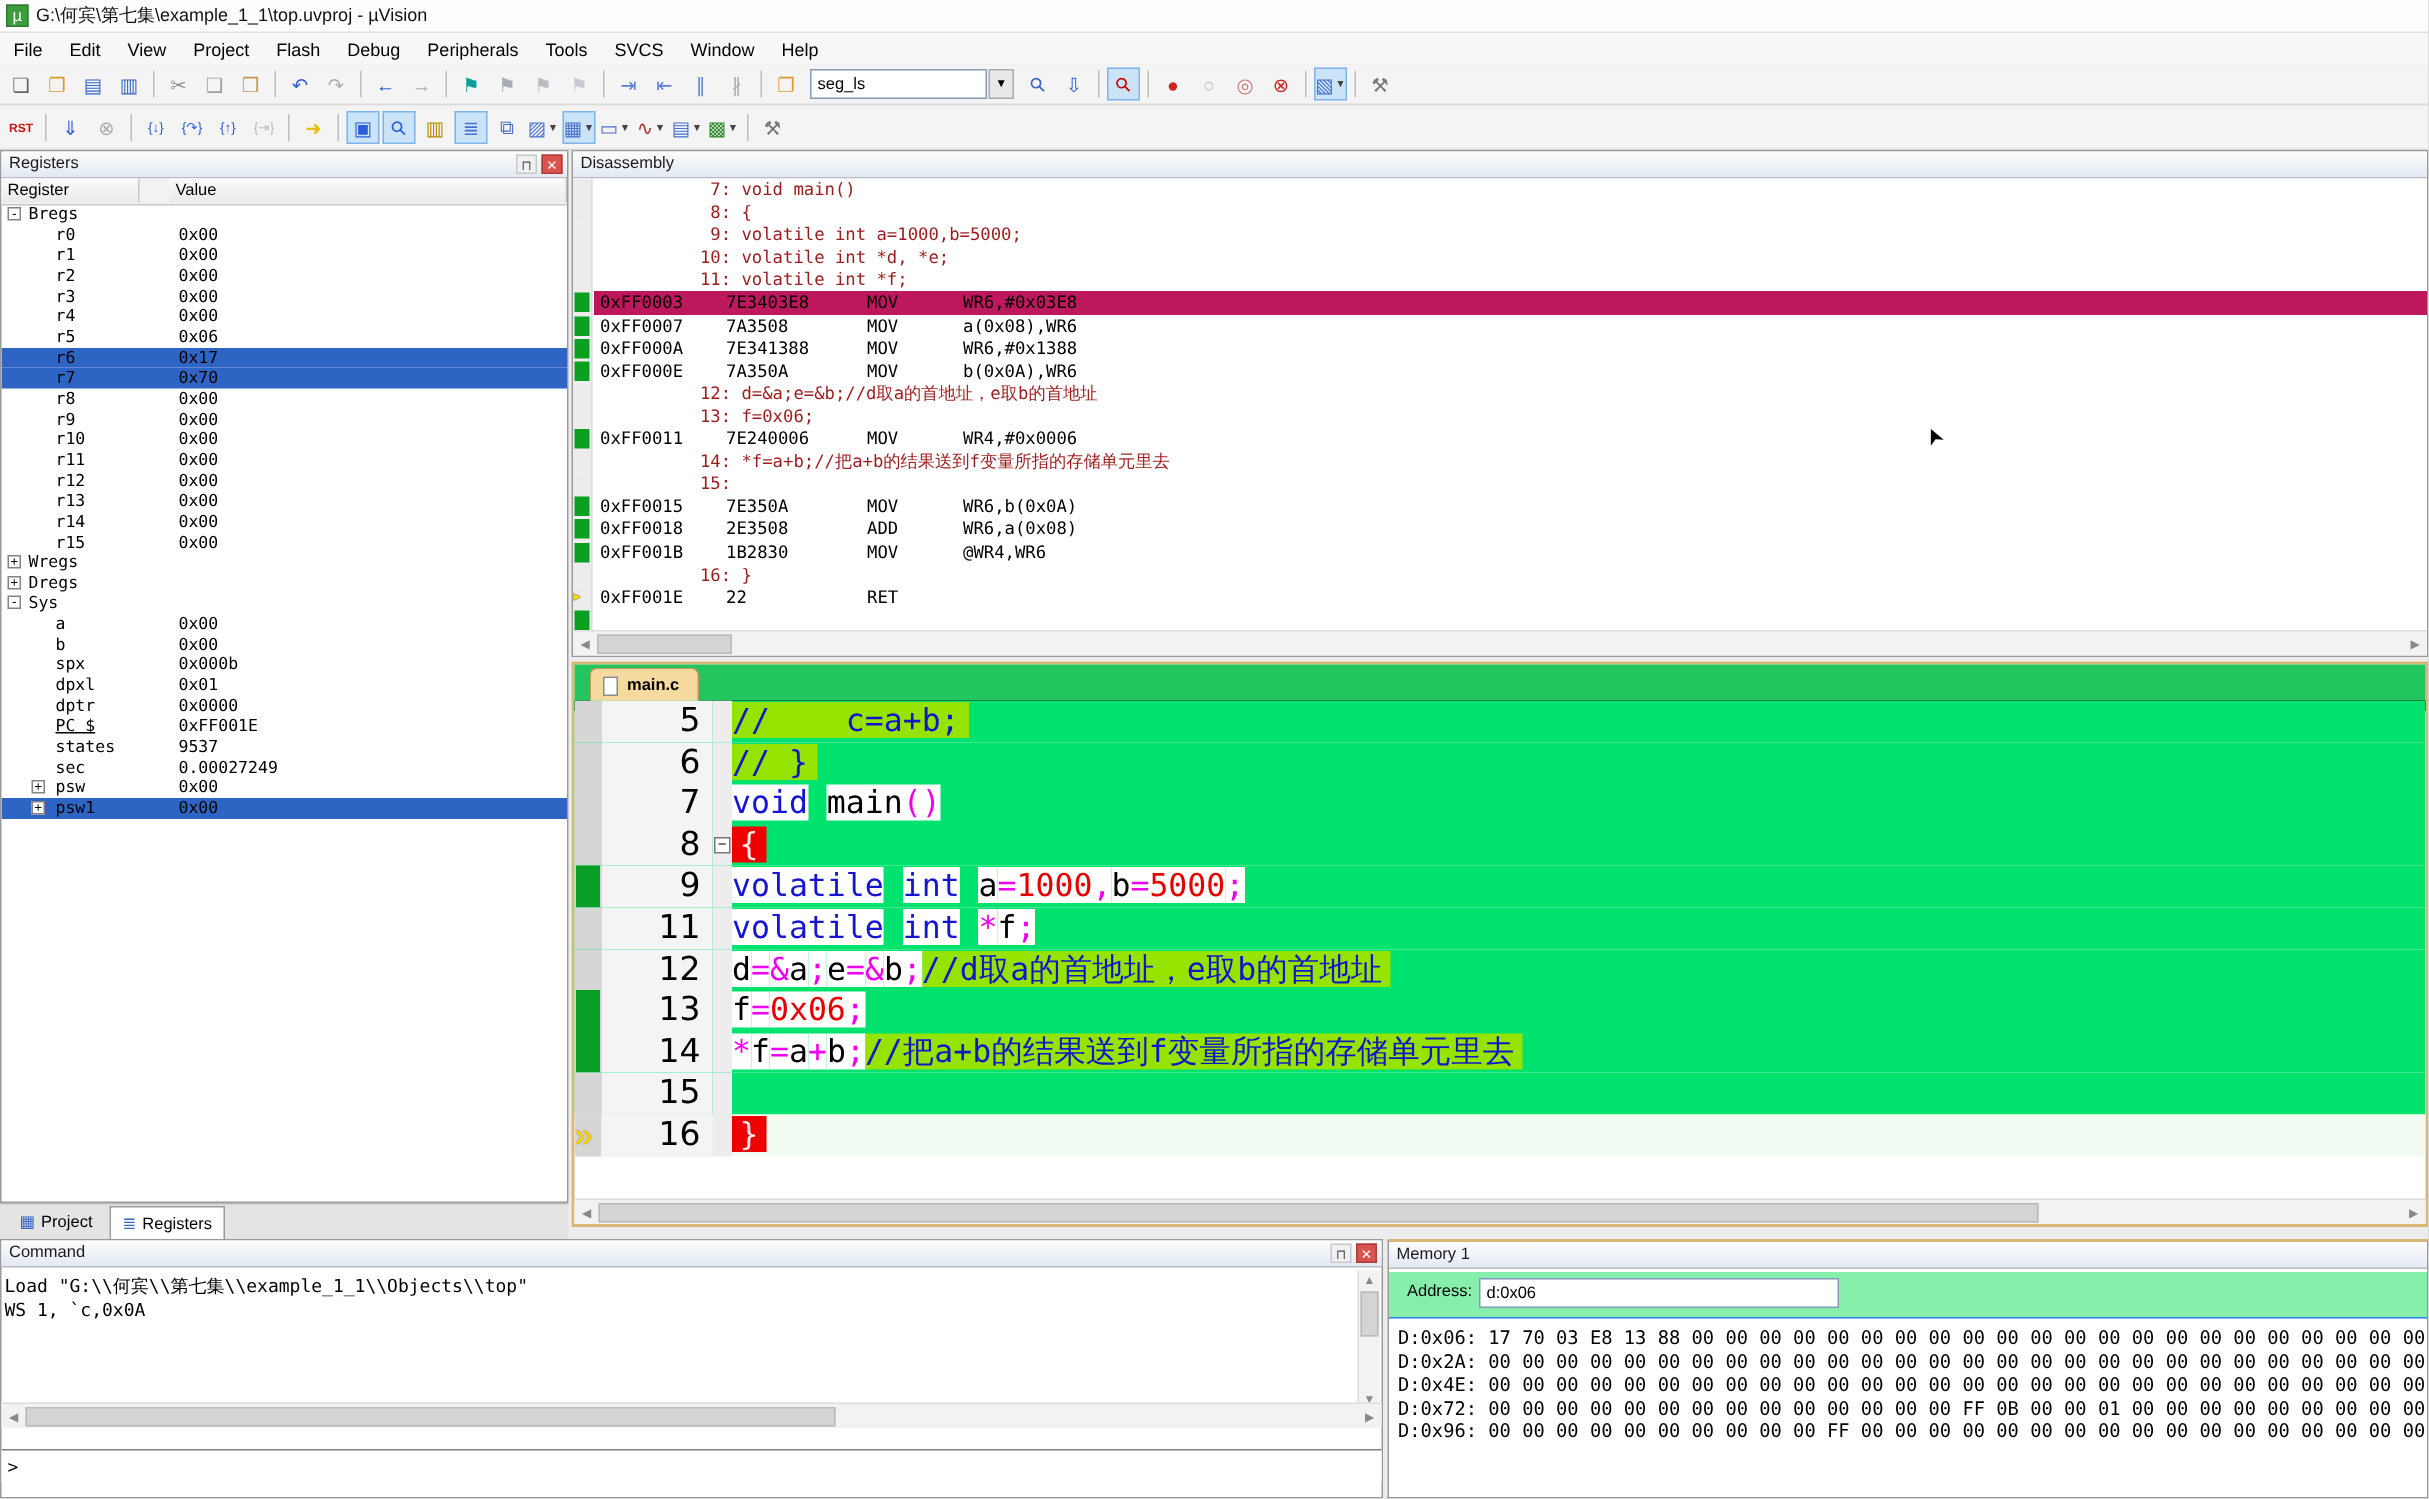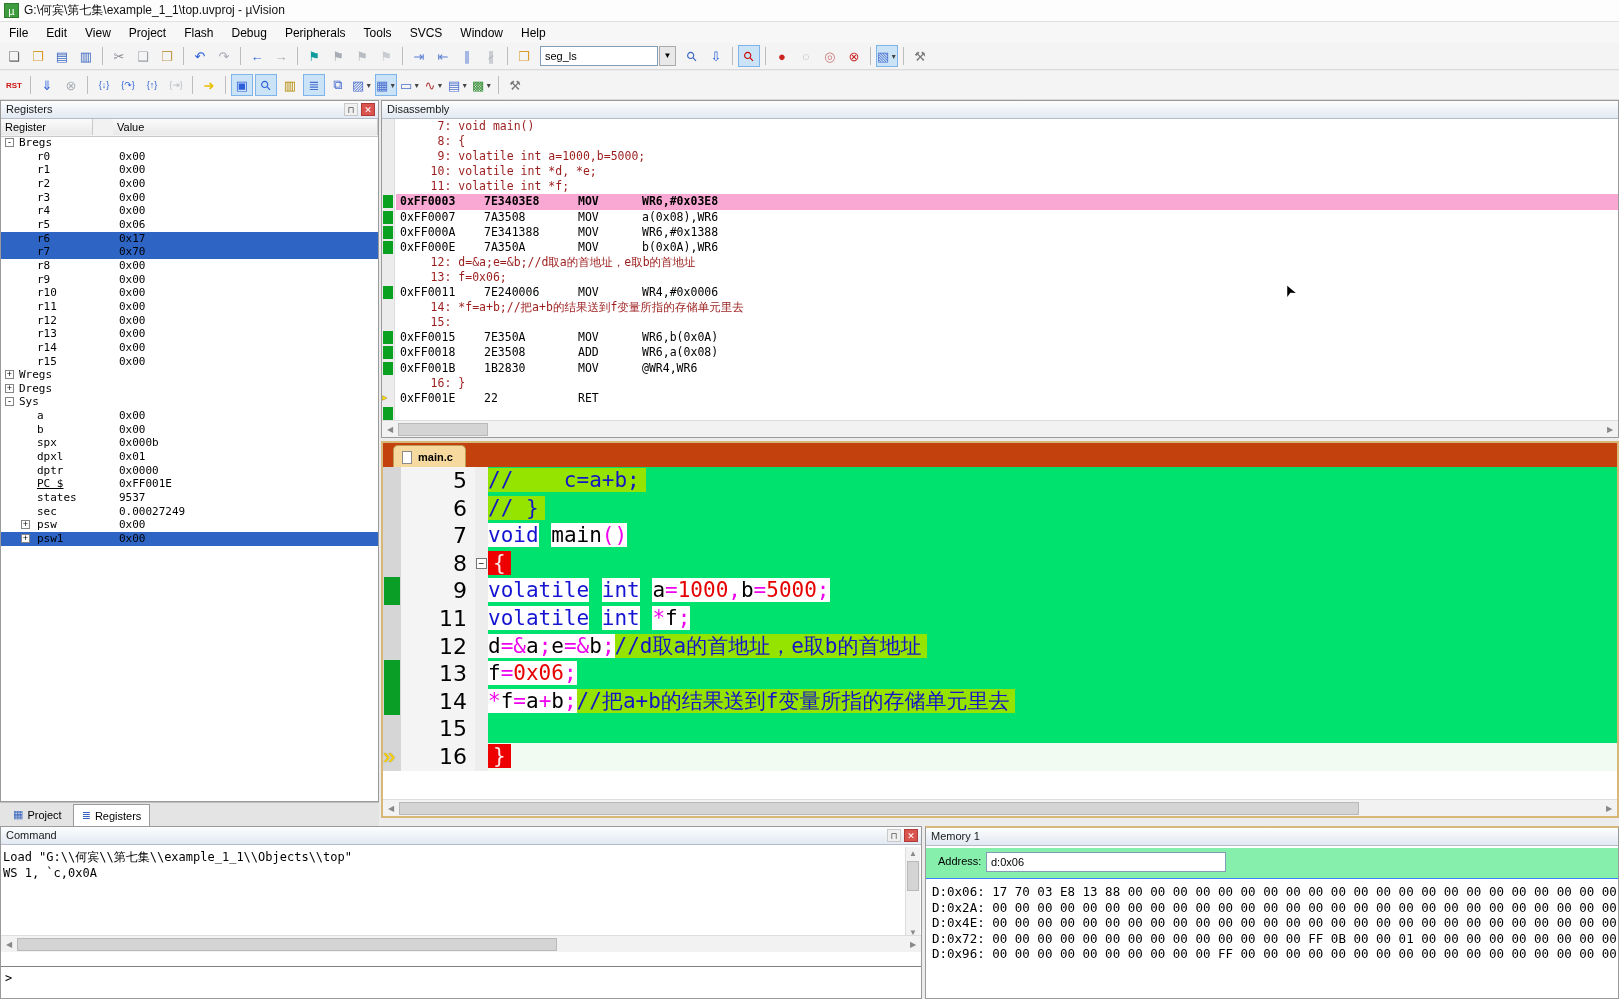--- a/index.html
+++ b/index.html
@@ -53,36 +53,36 @@
   .reg-value{position:absolute;left:118px;top:0;}
   
   #disasm-panel{left:381px;top:100px;width:1238px;height:338px;background:#FFF;border:1px solid #9A9A9A;box-sizing:border-box;}
   #dis-rows{position:absolute;left:0;top:18px;right:0;height:302px;overflow:hidden;
             font-family:"DejaVu Sans Mono",monospace;font-size:11.5px;background:#FFF;}
   .dis-row{position:relative;height:15.1px;line-height:15px;white-space:pre;}
   .dis-g{position:absolute;left:0;top:0;width:13px;height:100%;background:#ECECEC;border-right:1px solid #DDD;box-sizing:border-box;}
   .dis-blk{position:absolute;left:1px;top:1px;width:10px;height:13px;background:#0AA020;}
   .dis-arrow{position:absolute;left:-1px;top:0px;font-size:11px;color:#FFE000;text-shadow:0 0 1px #000;}
   .dis-text{position:absolute;left:14px;top:0;right:0;height:100%;}
-  .dis-row.hl .dis-text{background:#f9a8d4;font-weight:bold;}
-  .dis-src{color:#9B1C1C;}
+  .dis-row.hl .dis-text{background:#be185d;}
+  .dis-src{color:#9B1C1C;padding-left:36px;}
   .c-addr{position:absolute;left:4px;} .c-op{position:absolute;left:88px;}
   .c-mn{position:absolute;left:182px;} .c-args{position:absolute;left:246px;}
   
   .hscroll{position:absolute;left:0;right:0;height:17px;background:#F2F2F2;border-top:1px solid #DDD;box-sizing:border-box;}
   .hscroll .arr{position:absolute;top:2px;width:14px;height:13px;font-size:8px;line-height:13px;text-align:center;color:#888;}
   .hscroll .arr.l{left:1px;} .hscroll .arr.r{right:1px;}
   .hthumb{position:absolute;top:2px;height:13px;background:#D4D4D4;border:1px solid #B9B9B9;box-sizing:border-box;}
   .vscroll{position:absolute;width:15px;background:#F2F2F2;border-left:1px solid #DDD;box-sizing:border-box;}
   .vscroll .arr{position:absolute;left:0;width:14px;height:13px;font-size:8px;line-height:13px;text-align:center;color:#888;}
   .vthumb{position:absolute;left:1px;width:12px;background:#D4D4D4;border:1px solid #B9B9B9;box-sizing:border-box;}
   
   #editor-win{left:381px;top:441px;width:1238px;height:377px;background:#FFF;
               border:2px solid #D8B878;box-sizing:border-box;}
-  #ed-tabs{position:absolute;left:0;top:0;right:0;height:24px;background:#c2410c;border-bottom:7px solid #000000;}
+  #ed-tabs{position:absolute;left:0;top:0;right:0;height:24px;background:#22c55e;border-bottom:7px solid #000000;}
   #ed-tab{position:absolute;left:10px;top:2px;height:22px;background:#F6D99F;border:1px solid #BD9D55;border-bottom:none;
           border-radius:5px 5px 0 0;display:flex;align-items:center;padding:0 12px 0 8px;font-size:11px;font-weight:bold;}
   .docicon{width:10px;height:13px;background:#FFF;border:1px solid #8A8A8A;margin-right:6px;box-sizing:border-box;}
   #ed-rows{position:absolute;left:0;top:24px;right:0;height:331.2px;overflow:hidden;}
   .ed-row{position:relative;height:27.6px;line-height:27.6px;}
   .ed-row.bg-g{background:#00E26E;} .ed-row.bg-p{background:#F2FBF2;}
   .ed-gut{position:absolute;left:0;top:0;width:18px;height:100%;background:#D6D6D6;}
   .ed-blk{position:absolute;left:1px;top:0;width:16px;height:100%;background:#0B9E27;}
   .ed-arrow{position:absolute;left:0px;top:0;font-size:22px;line-height:27px;color:#FFD700;text-shadow:0 0 1px #806000;}
   .ed-num{position:absolute;left:18px;top:0;width:74px;height:100%;background:#F4F4F4;color:#000;

